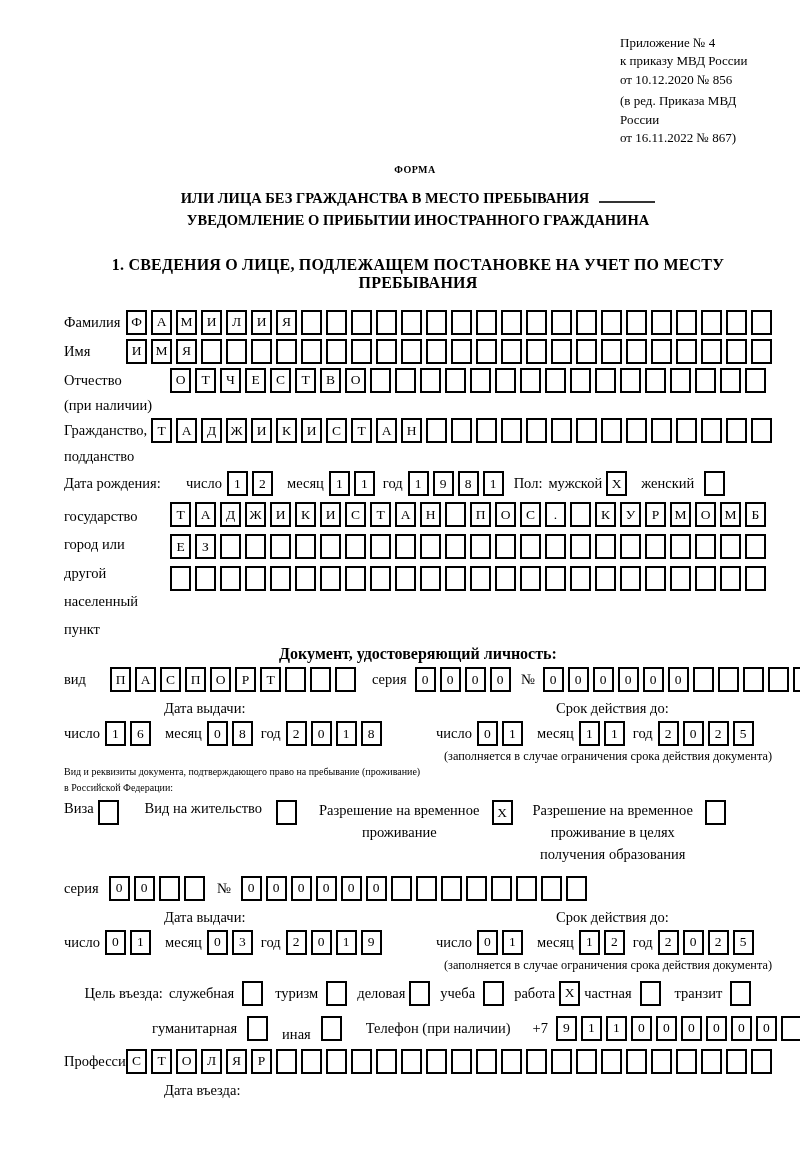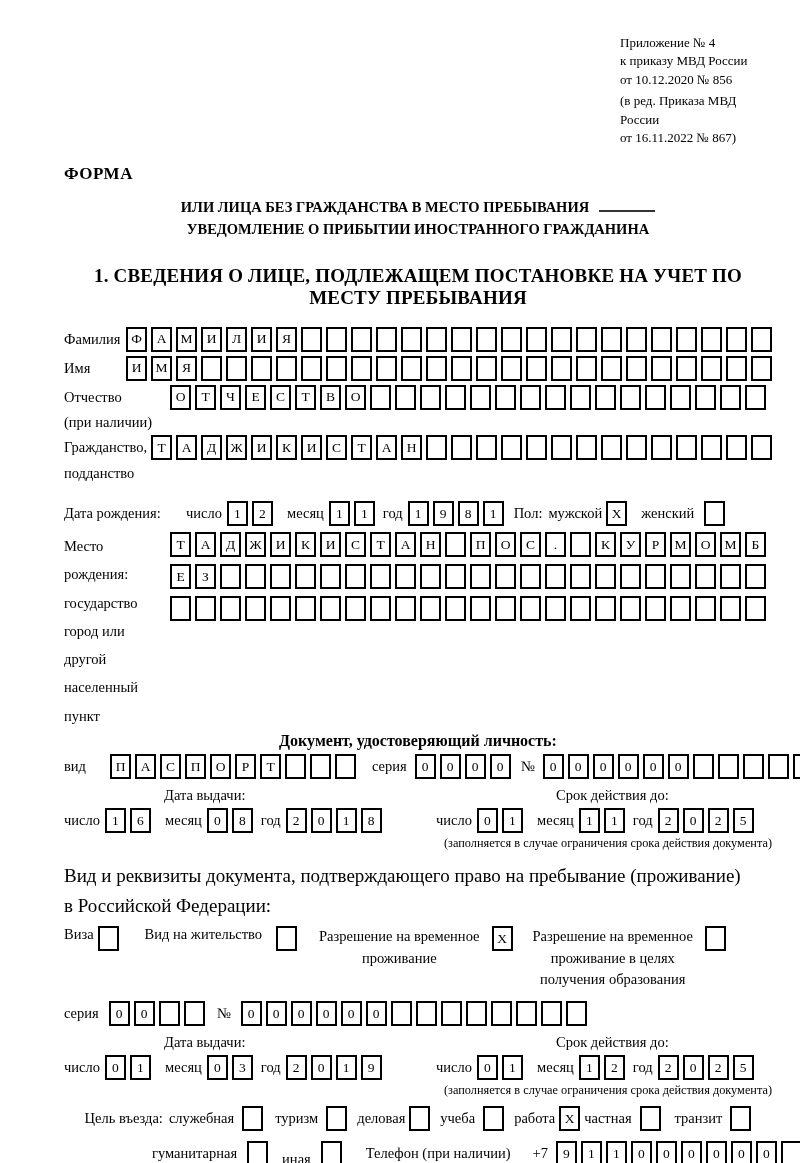--- a/index.html
+++ b/index.html
@@ -3,26 +3,26 @@
 <meta charset="utf-8">
 <style>
   html,body{margin:0;padding:0;background:#ffffff;}
   body{width:800px;height:1163px;overflow:hidden;color:#000;
        font-family:"Liberation Serif","DejaVu Serif",serif;}
   .page{padding:34px 28px 0 64px;box-sizing:border-box;width:800px;}
 
   
   .hdr-block{margin-left:556px;font-size:13px;line-height:1.42;}
   .hdr-block .ed{margin-top:3px;}
-  .form-label{text-align:left;font-weight:bold;font-size:17px;margin:16px 6px 0 0;letter-spacing:.5px;}
+  .form-label{text-align:center;font-weight:bold;font-size:10px;margin:16px 6px 0 0;letter-spacing:.5px;}
 
   
   .doc-title{text-align:center;font-weight:bold;font-size:14.5px;line-height:1.55;margin-top:12px;}
   .blank-line{display:inline-block;width:56px;border-bottom:2px solid #333;height:14px;margin-left:10px;}
-  .section-heading{font-weight:bold;font-size:19px;margin-top:24px;text-align:center;letter-spacing:.2px;font-family:Liberation Serif, serif;}
+  .section-heading{font-weight:bold;font-size:16px;margin-top:24px;text-align:center;letter-spacing:.2px;font-family:Liberation Serif, serif;}
 
   
   .row{display:flex;align-items:center;margin-top:4px;font-size:14.5px;}
   .row .lbl{flex:0 0 auto;}
   .cells{display:inline-flex;gap:4px;flex:0 0 auto;}
   .cell{width:21px;height:25px;border:2px solid #000;box-sizing:border-box;flex:0 0 auto;
         display:flex;align-items:center;justify-content:center;
         font-size:13.5px;line-height:1;background:#fff;}
   .w62{width:62px;} .w84{width:88px;} .w104{width:106px;} .w44{width:46px;}
   .top{align-items:flex-start;}
@@ -34,21 +34,21 @@
   .dates{display:flex;margin-top:8px;}
   .dcol-l{flex:0 0 372px;}
   .dcol-r{flex:1 1 auto;}
   .dhead{font-size:14.5px;margin-bottom:4px;}
   .dhead-l{margin-left:100px;} .dhead-r{margin-left:120px;}
   .dg{display:inline-flex;align-items:center;font-size:14.5px;}
   .dg .dlbl{margin-right:5px;}
   .dg .gap{width:14px;}
   .note{font-size:12.3px;text-align:right;margin-top:3px;}
 
-  .plain{font-size:19px;margin-top:10px;line-height:1.6;}
+  .plain{font-size:10px;margin-top:0;line-height:1.6;}
 
   
   .opts{display:flex;align-items:flex-start;margin-top:4px;font-size:14.5px;}
   .opt{display:flex;align-items:flex-start;}
   .optlabel{text-align:center;line-height:1.5;}
 </style>
 </head>
 <body>
 
 <div class="page">
@@ -194,21 +194,21 @@
         <span class="cell"></span>
         <span class="cell"></span>
         <span class="cell"></span>
         <span class="cell"></span>
         <span class="cell"></span>
         <span class="cell"></span>
         <span class="cell"></span>
       </span>
   </div>
 
-  <div class="row" style="margin-top:15px;">
+  <div class="row" style="margin-top:2px;">
     <span class="lbl" style="width:104px;">Дата рождения:</span>
     <span class="dg">
       <span class="dlbl" style="margin-left:18px;">число</span>
       <span class="cells">
           <span class="cell">1</span>
           <span class="cell">2</span>
         </span>
       <span class="gap"></span>
       <span class="dlbl">месяц</span>
       <span class="cells">
@@ -230,21 +230,20 @@
         <span class="cell">X</span>
       </span>
     <span class="lbl" style="margin-left:14px;margin-right:10px;">женский</span>
     <span class="cells">
         <span class="cell"></span>
       </span>
   </div>
 
   <div class="row top" style="margin-top:6px;">
     <span class="lblcol w104" style="line-height:1.95;">
-      <span>Место рождения:</span>
       <span>государство</span>
       <span>город или другой</span>
       <span>населенный пункт</span>
     </span>
     <span class="cellcol">
       <span class="cells">
           <span class="cell">Т</span>
           <span class="cell">А</span>
           <span class="cell">Д</span>
           <span class="cell">Ж</span>

